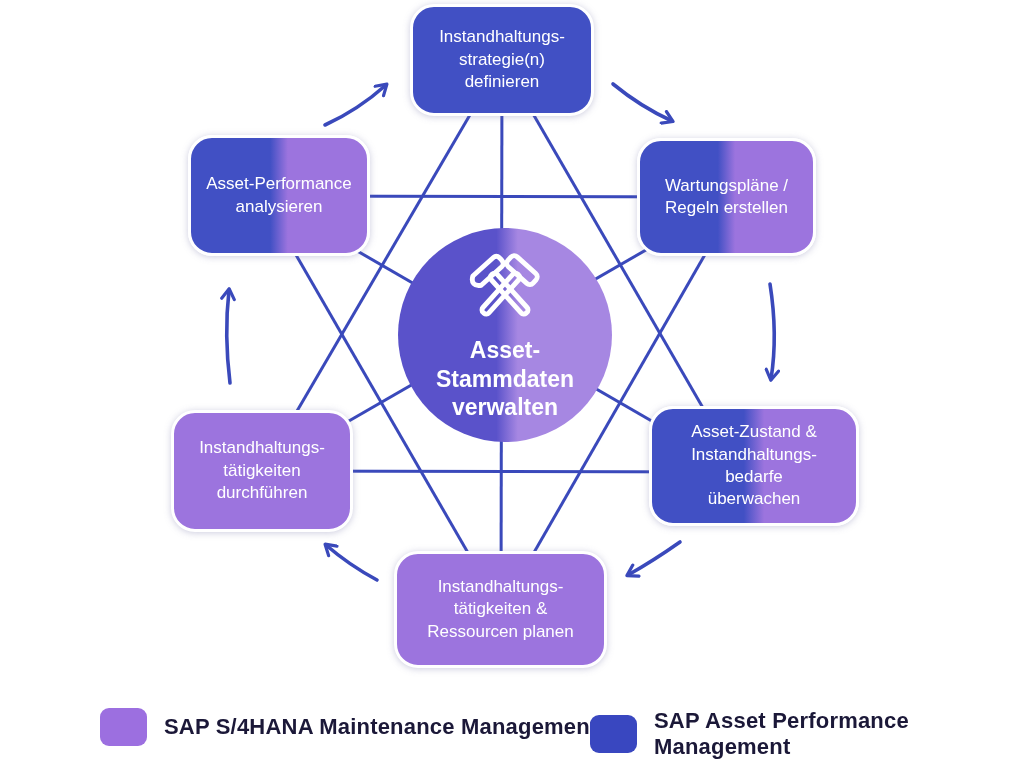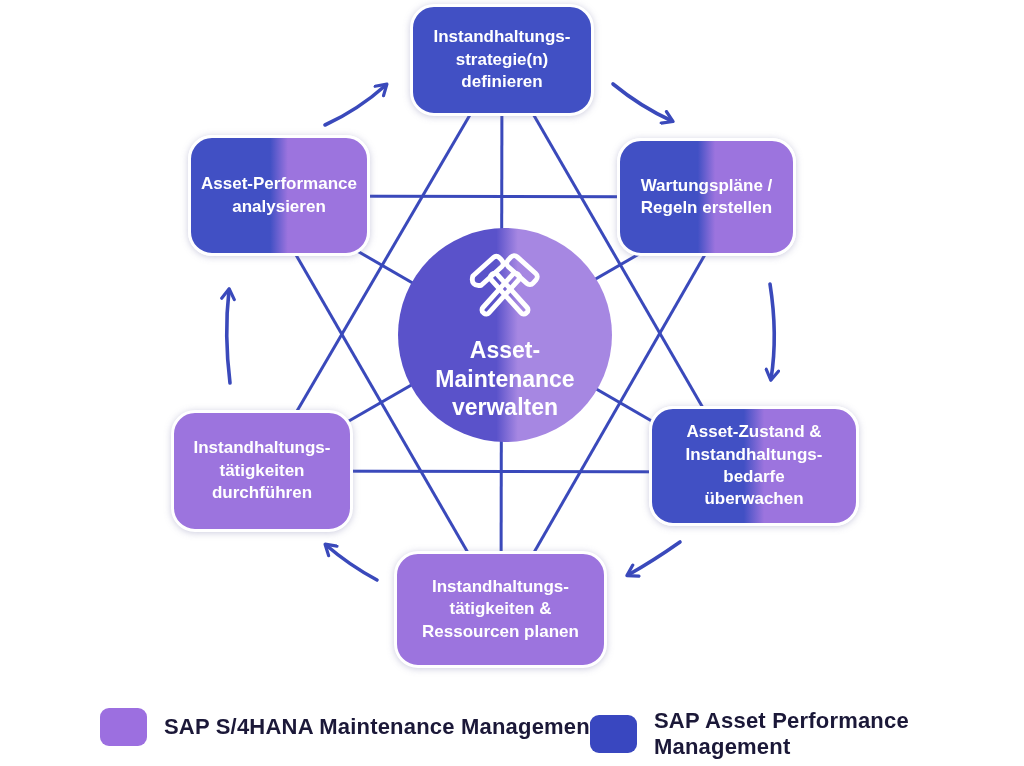--- a/index.html
+++ b/index.html
@@ -8,29 +8,29 @@
     font-family:"Liberation Sans","DejaVu Sans",sans-serif;overflow:hidden;
   }
   #stage{position:absolute;inset:0;width:1024px;height:766px;}
   svg.wires{position:absolute;left:0;top:0;z-index:1;}
 
   .node{
     position:absolute;z-index:2;box-sizing:border-box;
     border:3px solid #ffffff;border-radius:24px;
     box-shadow:0 1px 7px rgba(110,110,160,.35);
     display:flex;align-items:center;justify-content:center;text-align:center;
-    color:#ffffff;font-weight:bold;font-size:17px;line-height:1.32;
+    color:#ffffff;font-weight:normal;font-size:17px;line-height:1.32;
     white-space:pre-line;padding:6px 8px;
   }
   .fill-blue{background:#4150c4;}
   .fill-purple{background:#9c74de;}
   .fill-split{background:linear-gradient(90deg,#4150c4 0%,#4150c4 45%,#9c74de 55%);}
 
   .node-n {left:410px;top:4px;  width:184px;height:112px;}
-  .node-ne{left:617px;top:138px;width:179px;height:118px;}
+  .node-ne{left:637px;top:138px;width:179px;height:118px;}
   .node-se{left:649px;top:406px;width:210px;height:120px;}
   .node-s {left:394px;top:551px;width:213px;height:117px;}
   .node-sw{left:171px;top:410px;width:182px;height:122px;}
   .node-nw{left:188px;top:135px;width:182px;height:121px;}
 
   .hub{
     position:absolute;z-index:2;left:398px;top:228px;width:214px;height:214px;
     border-radius:50%;
     background:linear-gradient(90deg,#5a52ca 0%,#5a52ca 46%,#a687e2 56%);
     display:flex;flex-direction:column;align-items:center;justify-content:center;
@@ -109,21 +109,21 @@
           <rect x="31" y="10" width="38" height="15" rx="5"></rect>
         </g>
 
         <g transform="rotate(-42 50 46)">
           <rect x="45.5" y="24" width="9" height="58" rx="4"></rect>
           <path d="M33,11 L64,11 Q69,11 69,17.5 L69,19 Q69,25 64,25 L33,25 Q28,22 28,18 Q28,14 33,11 Z"></path>
         </g>
       </g>
     </svg>
     <div class="hub-label">Asset-
-Maintenance
+Stammdaten
 verwalten</div>
   </div>
 
   <div class="legend">
     <div class="legend-item legend-item-1">
       <span class="swatch swatch-purple"></span>
       <span class="legend-label">SAP S/4HANA Maintenance Management</span>
     </div>
     <div class="legend-item legend-item-2">
       <span class="swatch swatch-blue"></span>

